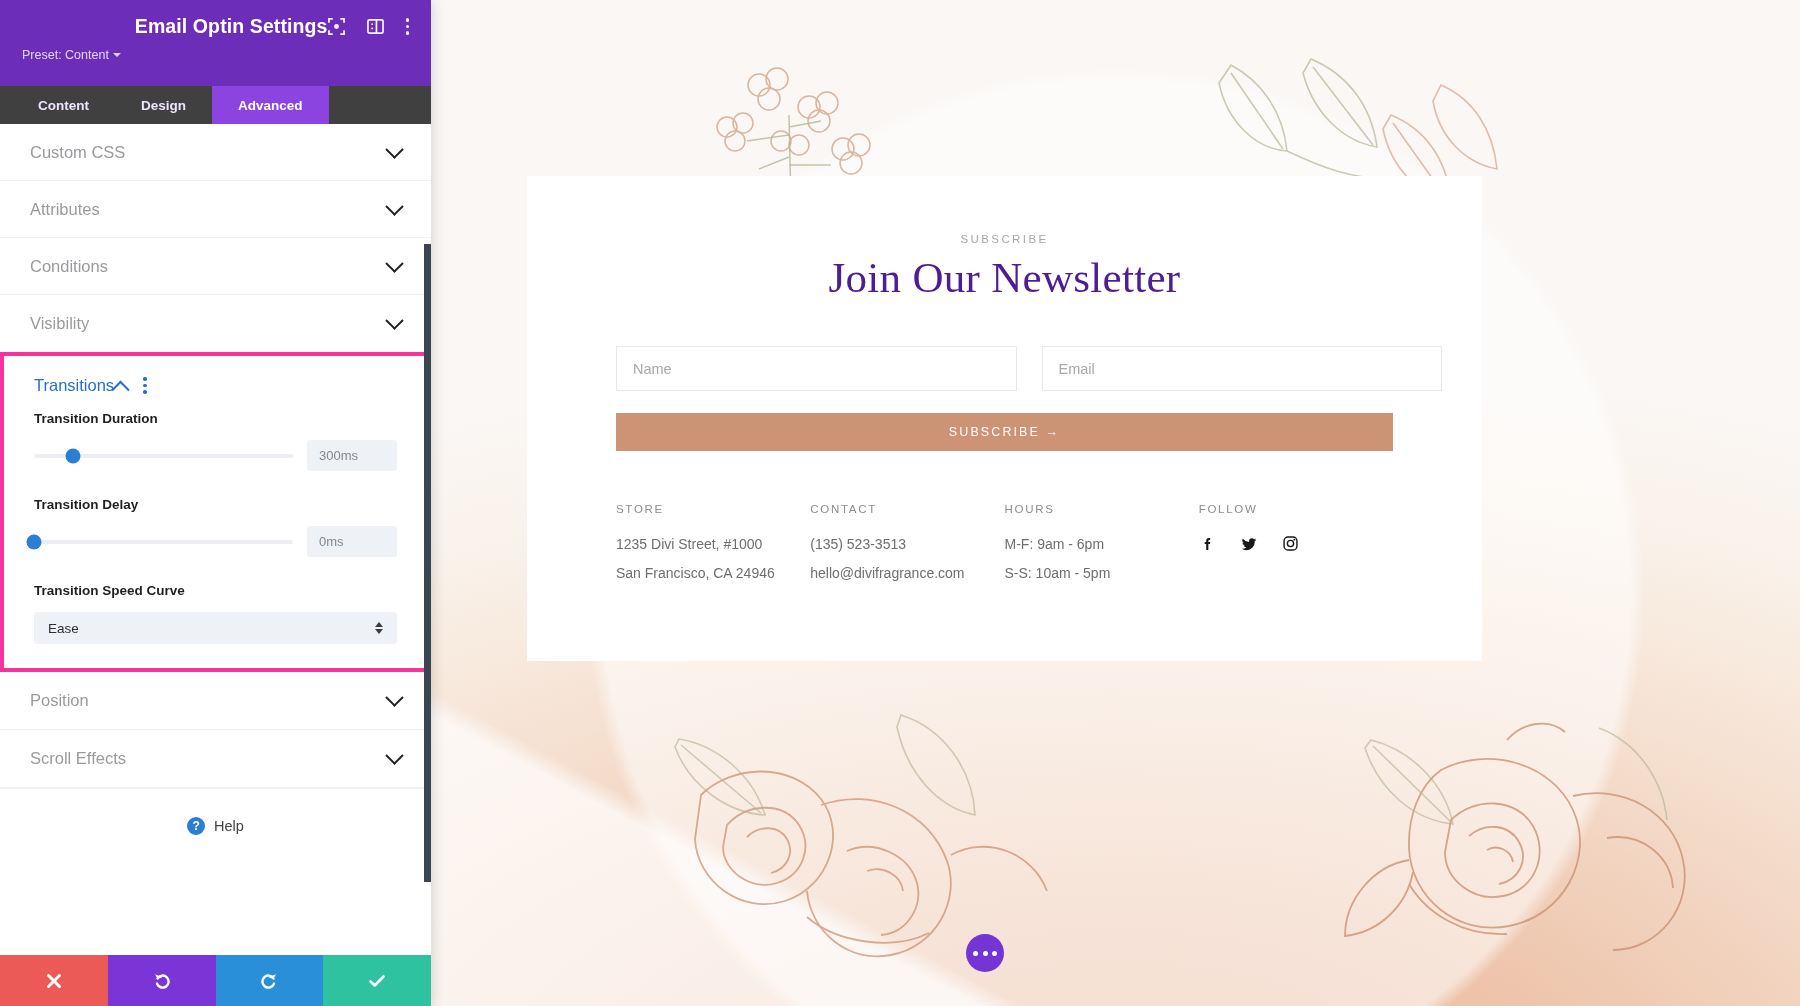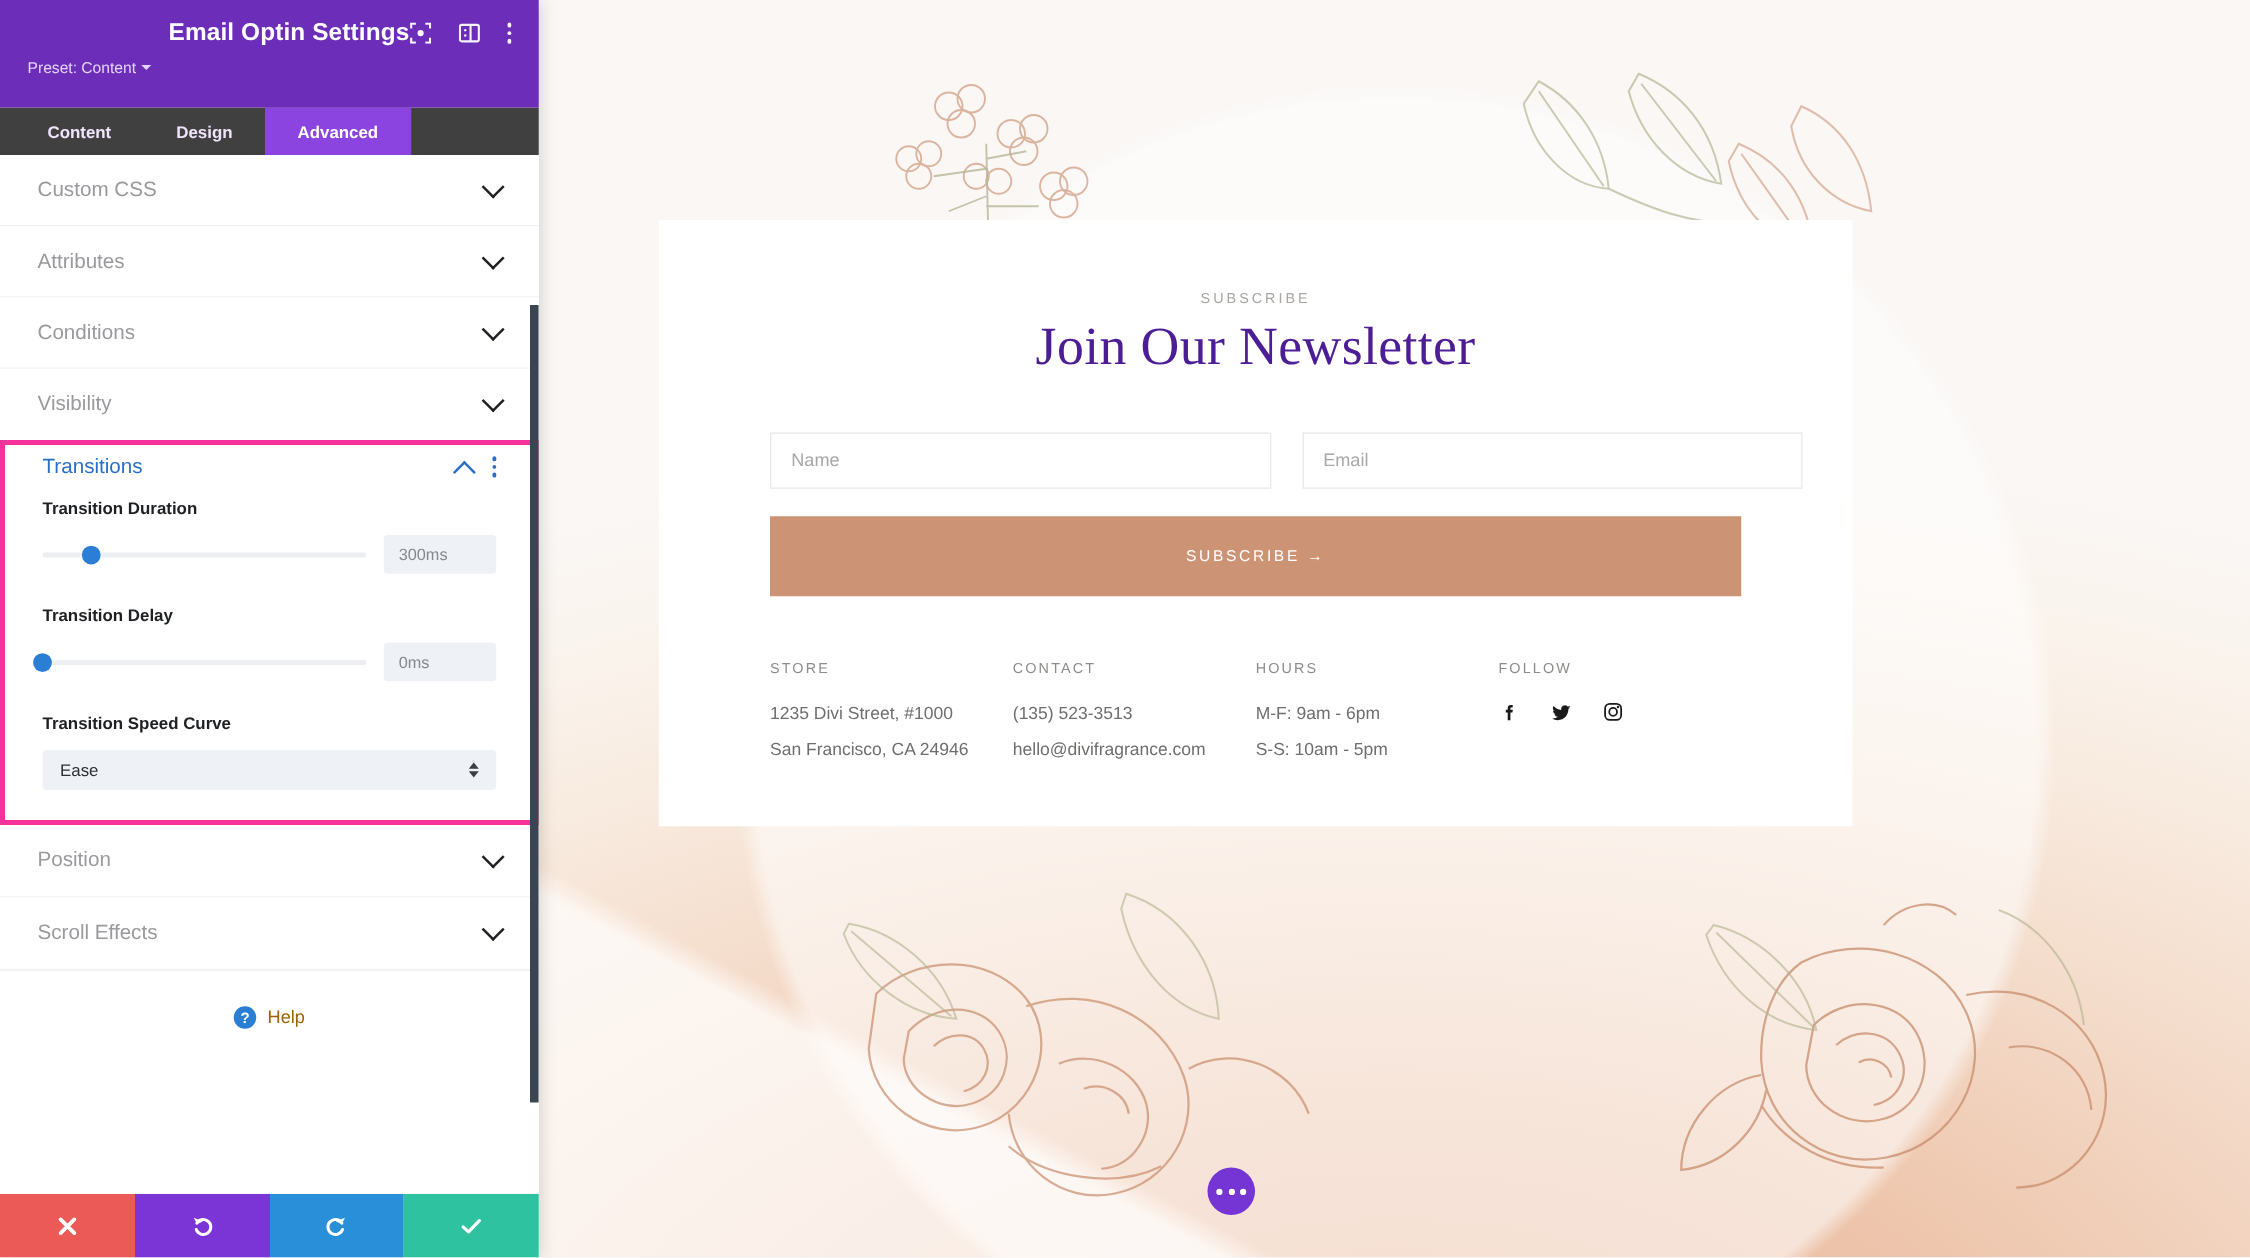--- a/index.html
+++ b/index.html
@@ -62,22 +62,22 @@
     transform: rotate(45deg) translate(-2px,-2px);
   }
   .chev.up { transform: rotate(-135deg) translate(-3px,-3px); border-color: #2a6fc7; }
 
   
   .highlight-box {
     border: 4px solid #f6339c; margin: 0; position: relative;
     background: #fff; padding: 0 0 24px 0;
   }
   .trans-head {
-    display: flex; align-items: center; justify-content: space-between;
-    padding: 8px 30px 6px 30px;
+    display: flex; align-items: center; justify-content: flex-start;
+    padding: 20px 30px 6px 30px;
   }
   .trans-title { font-size: 16.5px; color: #2a6fc7; font-weight: 400; }
   .trans-ctrls { display: flex; align-items: center; gap: 16px; }
   .kebab { display: flex; flex-direction: column; gap: 3px; cursor: pointer; }
   .kebab span { width: 3.5px; height: 3.5px; border-radius: 50%; background: #2a6fc7; display: block; }
 
   .field { padding: 10px 30px 0 30px; }
   .field-label { font-size: 13.5px; color: #1f2023; font-weight: 600; margin-bottom: 14px; }
   .slider-row { display: flex; align-items: center; gap: 14px; }
   .slider { position: relative; flex: 1 1 auto; height: 16px; display: flex; align-items: center; cursor: pointer; }
@@ -102,21 +102,21 @@
   .stepper i.dn { border-top: 5px solid #3b3d42; }
 
   .help-row {
     display: flex; align-items: center; justify-content: center; gap: 9px;
     height: 74px; background: #fff; border-top: 1px solid #f1f1f2;
   }
   .help-ic {
     width: 18px; height: 18px; border-radius: 50%; background: #2a7fd4; color: #fff;
     font-size: 12px; font-weight: 700; display: flex; align-items: center; justify-content: center;
   }
-  .help-txt { font-size: 14.5px; color: #a16207; }
+  .help-txt { font-size: 14.5px; color: #404040; }
 
   .actions { display: flex; height: 51px; flex: 0 0 51px; }
   .act { flex: 1 1 0; display: flex; align-items: center; justify-content: center; cursor: pointer; color: #fff; }
   .act.cancel { background: #eb5a56; }
   .act.undo   { background: #7b34d6; }
   .act.redo   { background: #2a8fd9; }
   .act.save   { background: #2fc2a0; }
 
   
   .canvas {
@@ -155,21 +155,21 @@
     text-align: center; font-family: Liberation Serif, serif; font-size: 43px;
     color: #4c1d95; margin-top: 8px; font-weight: 400; letter-spacing: .3px;
   }
   .form-row { display: flex; gap: 25px; margin: 44px 40px 0 89px; }
   .inp {
     flex: 1 1 0; height: 45px; border: 1px solid #e8e8e8; background: #fff;
     display: flex; align-items: center; padding-left: 16px;
     font-size: 14.5px; color: #a8a8a8; cursor: text;
   }
   .subscribe-btn {
-    margin: 22px 89px 0 89px; height: 64px; background: #cd9375;
+    margin: 22px 89px 0 89px; height: 38px; background: #cd9375;
     display: flex; align-items: center; justify-content: center;
     color: #fff; font-size: 12.5px; letter-spacing: 2.1px; cursor: pointer;
   }
   .footer-cols { display: flex; margin: 52px 89px 0 89px; }
   .fcol { flex: 1 1 0; }
   .fcol-h { font-size: 11.5px; letter-spacing: 1.7px; color: #8f8d8b; margin-bottom: 20px; }
   .fcol-l { font-size: 14px; color: #6f6e6d; margin-bottom: 10px; line-height: 19px; }
   .socials { display: flex; gap: 24px; margin-top: 5px; }
   .soc { color: #1a1a1a; cursor: pointer; display: flex; }
 

